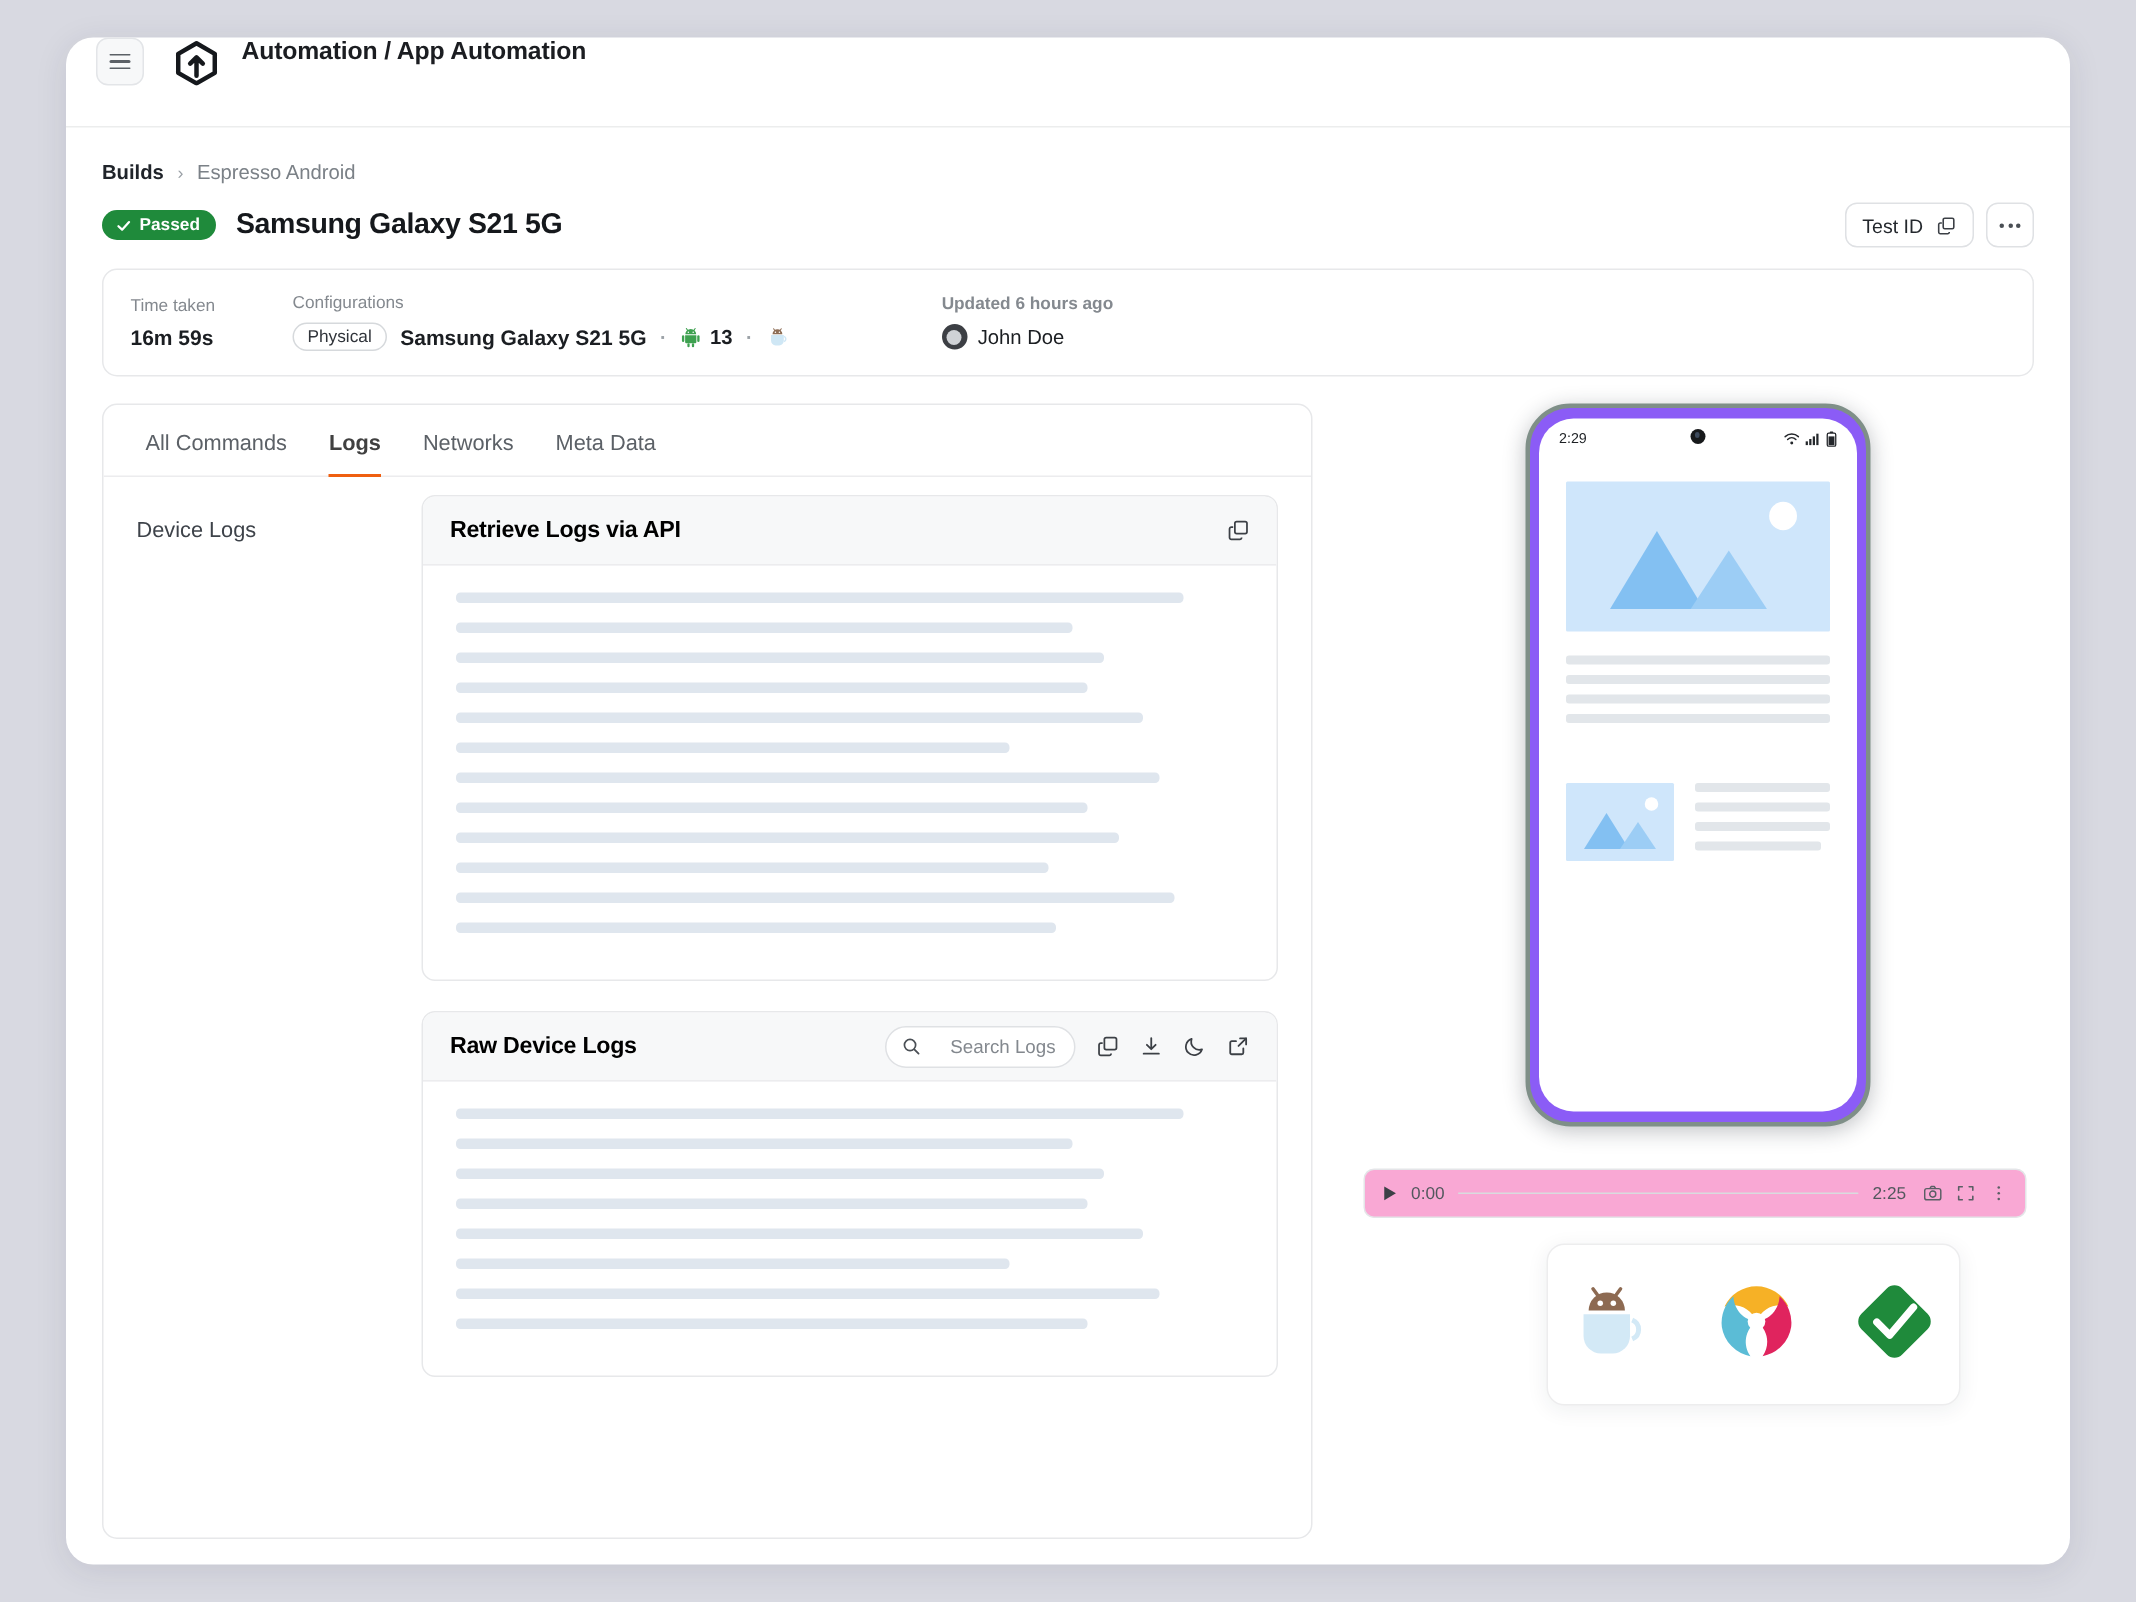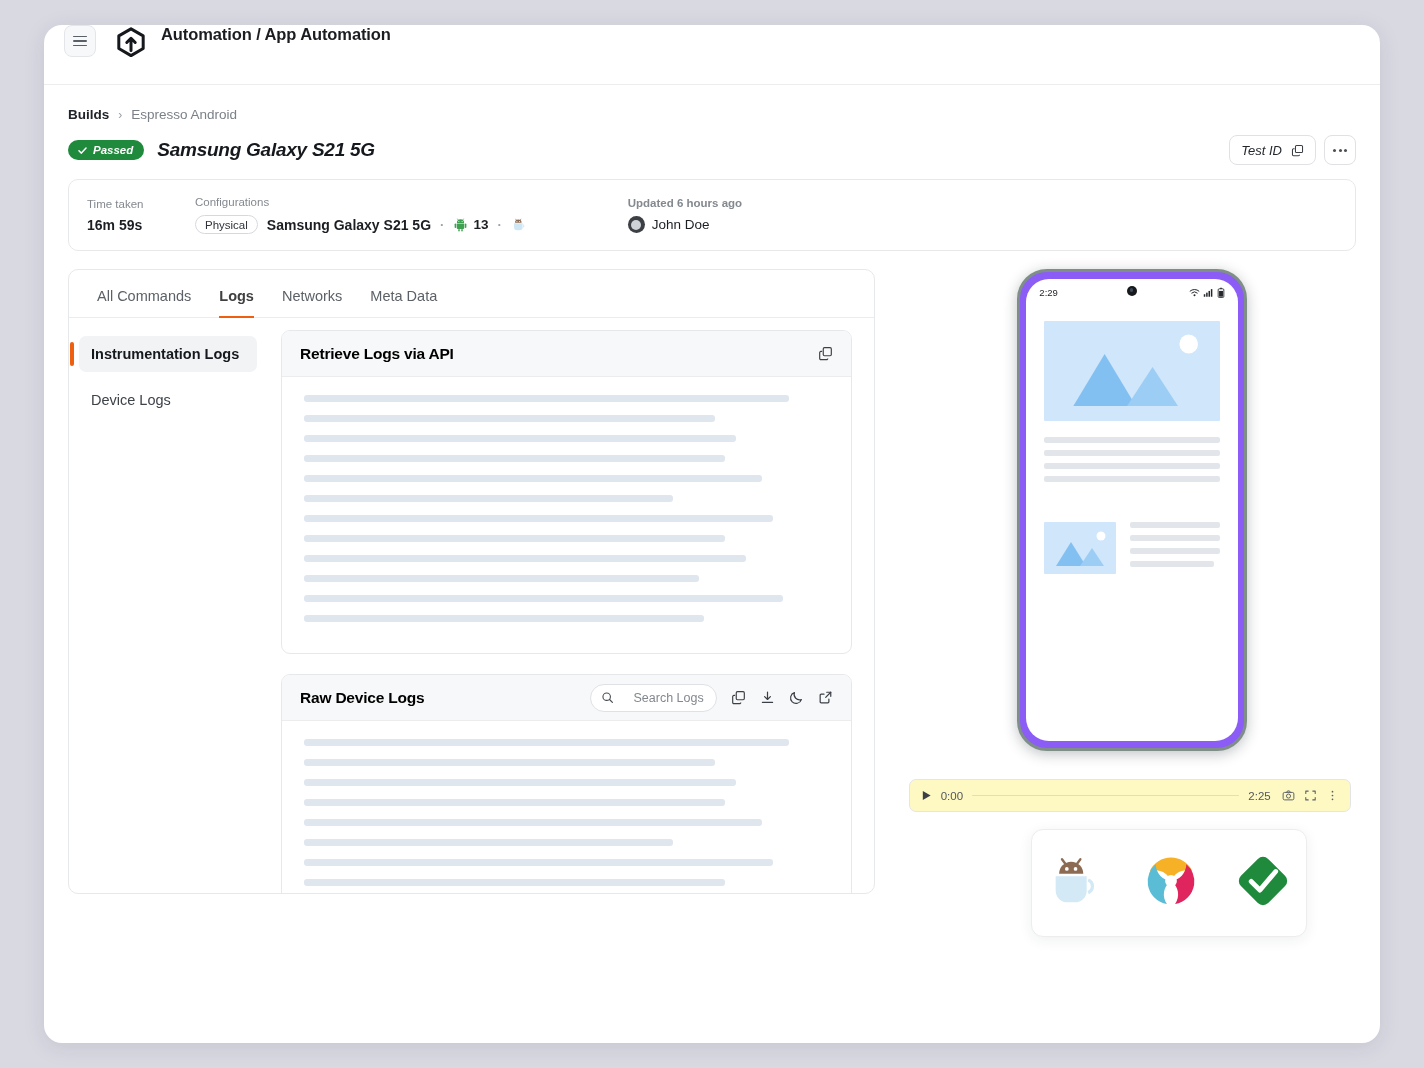--- a/index.html
+++ b/index.html
@@ -41,21 +41,21 @@
   .body-wrap { padding: 22px 24px 0 24px; }
 
   
   .crumbs { display: flex; align-items: center; gap: 9px; font-size: 13.5px; }
   .crumb-link { color: #20242a; font-weight: 700; cursor: pointer; }
   .crumb-sep { color: #9aa0a6; font-size: 12px; }
   .crumb-cur { color: #7b8187; }
 
   
   .title-row {
-    display: flex; align-items: center; margin-top: 13px; font-style: italic;
+    display: flex; align-items: center; margin-top: 13px;
   }
   .badge-passed {
     display: inline-flex; align-items: center; gap: 5px;
     background: #1f8a3b; color: #fff; border-radius: 20px;
     padding: 4px 11px 4px 9px; font-size: 11.5px; font-weight: 700;
   }
   .badge-passed .tick { width: 11px; height: 11px; display:block; }
   .build-title {
     margin-left: 13px; font-size: 19px; font-weight: 700; color: #15181c; letter-spacing: -.25px;
   }
@@ -91,21 +91,21 @@
   .dot-sep { color: #9ba1a7; margin: 0 9px; font-size: 13px; }
   .os-ver { font-size: 13.5px; font-weight: 700; color: #1b1e22; margin-left: 5px; }
   .upd-label { font-size: 11.5px; color: #84898f; font-weight: bold; }
   .user-line { display: flex; align-items: center; gap: 7px; font-size: 13.5px; color: #1b1e22; font-weight: 400;}
   .avatar { width: 17px; height: 17px; border-radius: 50%; background: #3c3f44; display:block; position: relative; overflow:hidden;}
   .avatar::after{content:"";position:absolute;left:3.5px;top:4px;width:10px;height:10px;border-radius:50%;background:#cfd2d6;}
 
   
   .split { display: flex; gap: 34px; margin-top: 18px; }
   .left-pane {
-    width: 808px; border: 1px solid #e7e8ea; border-radius: 10px; height: 625px;
+    width: 808px; border: 1px solid #e7e8ea; border-radius: 10px; height: 757px;
     display: flex; flex-direction: column; overflow: hidden; background: #fff;
   }
 
   
   .tabs { display: flex; gap: 28px; padding: 0 28px; border-bottom: 1px solid #ececee; }
   .tab {
     padding: 18px 0 12px 0; font-size: 14.5px; color: #5c6167; cursor: pointer;
     border-bottom: 2.5px solid transparent; margin-bottom: -1px;
   }
   .tab.active { color: #404040; font-weight: 700; border-bottom-color: #ef5f10; }
@@ -163,21 +163,21 @@
   .status-right { margin-left: auto; display: flex; align-items: center; gap: 3px; }
   .ph-content { padding: 16px 18px 0 18px; }
   .img-ph { background: #cfe6fb; position: relative; overflow: hidden; border-radius: 1px;}
   .ph-lines { margin-top: 16px; }
   .ph-line { height: 6px; background: #e2e6ea; border-radius: 2px; margin-bottom: 7px; }
   .ph-row { display: flex; gap: 14px; margin-top: 40px; }
 
   
   .player {
     position: absolute; left: 0; top: 510px; width: 442px; height: 33px;
-    border: 1px solid #e4e5e8; border-radius: 7px; background: #fef9c3;
+    border: 1px solid #e4e5e8; border-radius: 7px; background: #f9a8d4;
     display: flex; align-items: center; padding: 0 11px; gap: 9px;
   }
   .player-time { font-size: 11.5px; color: #52575d; }
   .player-track { flex: 1; height: 1.5px; background: #d9dbde; border-radius: 2px; cursor: pointer;}
   .player-icons { display: flex; align-items: center; gap: 9px; margin-left: 2px; }
 
   
   .logo-card {
     position: absolute; left: 122px; top: 560px; width: 276px; height: 108px;
     background: #fff; border: 1px solid #ededee; border-radius: 12px;
@@ -289,21 +289,20 @@
         <div class="left-pane">
           <div class="tabs">
             <div class="tab">All Commands</div>
             <div class="tab active">Logs</div>
             <div class="tab">Networks</div>
             <div class="tab">Meta Data</div>
           </div>
 
           <div class="pane-body">
             <div class="log-nav">
-              <div class="log-nav-item active">Instrumentation Logs</div>
               <div class="log-nav-item">Device Logs</div>
             </div>
 
             <div class="log-cards">
 
               <div class="log-card">
                 <div class="log-card-head">
                   <span class="log-card-title">Retrieve Logs via API</span>
                   <div class="log-card-actions">
                     <span class="icon-btn">

